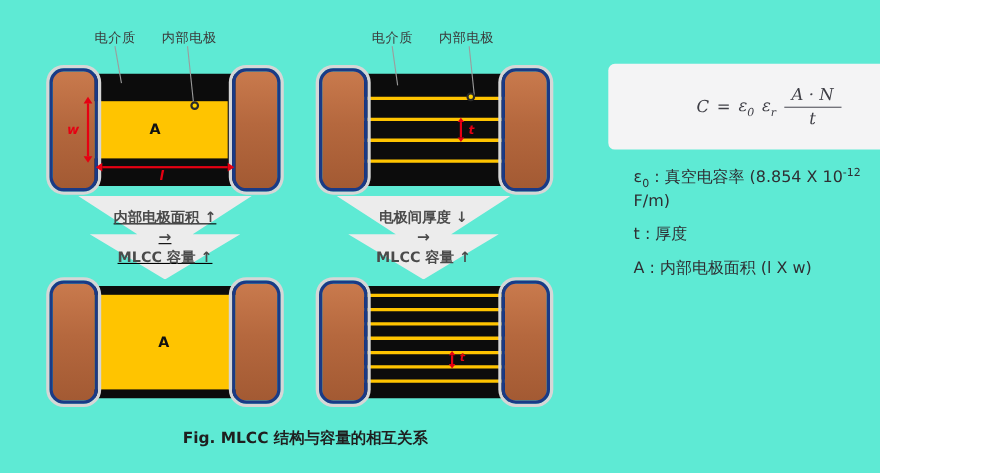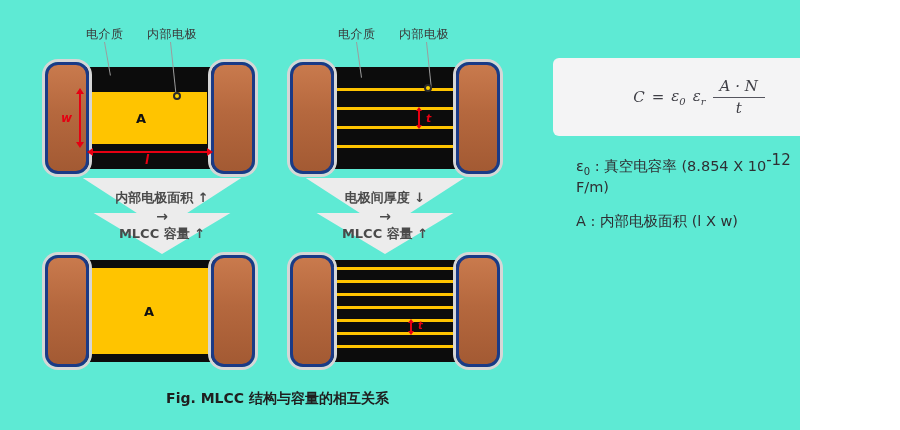--- a/index.html
+++ b/index.html
@@ -45,21 +45,21 @@
   
   .caption { position:absolute; left:45px; top:390px; width:465px; text-align:center;
              font-size:14px; font-weight:700; color:#1f1f1f; }
 
   
   .formula-box { position:absolute; left:553px; top:58px; width:292px; height:78px;
                  background:#f4f4f5; border-radius:6px; display:flex; align-items:center; justify-content:center; }
   .formula { font-family:"DejaVu Serif", serif; font-style:italic; color:#3f3f46; font-size:15px;
              display:flex; align-items:center; gap:7px; }
   .formula sub, .legend sub { font-size:10px; }
-  .legend sup { font-size:15px; }
+  .legend sup { font-size:10px; }
   .frac { display:inline-flex; flex-direction:column; align-items:center; line-height:1.25; }
   .frac .num { padding:0 7px 1px; border-bottom:1px solid #55555e; }
   .frac .den { padding-top:1px; }
 
   
   .legend { position:absolute; left:576px; top:151px; display:flex; flex-direction:column; gap:9px;
             font-size:14.5px; color:#2f2f33; }
   .legend .row { line-height:1.3; }
 </style>
 </head>
@@ -79,21 +79,21 @@
       <span>A</span>
     </div>
     <div class="term left"></div>
     <div class="term right"></div>
     <div class="dim-v" style="left:34px; top:32px; height:48px;"></div>
     <span class="dim-label" style="left:16px; top:50px;">w</span>
     <div class="dim-h" style="left:48px; top:89px; width:114px;"></div>
     <span class="dim-label" style="left:100px; top:92px;">l</span>
   </div>
 
-  <div class="transition" style="left:72px; top:178px;">
+  <div class="transition" style="left:60px; top:178px;text-decoration:underline;">
     <div class="shape"></div>
     <span class="t-line">内部电极面积 ↑</span>
     <span class="t-arrow">→</span>
     <span class="t-line">MLCC 容量 ↑</span>
   </div>
 
   <div class="cap" style="left:45px; top:255px;">
     <div class="body"></div>
     <div class="electrode" style="left:28px; top:13px; width:152px; height:86px;">
       <span>A</span>
@@ -155,17 +155,20 @@
         <span class="den">t</span>
       </span>
     </div>
   </div>
 
   <div class="legend">
     <div class="row">
       <span>ε</span><sub>0</sub><span> : 真空电容率 (8.854 X 10</span><sup>-12</sup><span> F/m)</span>
     </div>
     <div class="row">
+      <span>t</span><sub></sub><span> : 厚度</span><sup></sup><span></span>
+    </div>
+    <div class="row">
       <span>A</span><sub></sub><span> : 内部电极面积 (l X w)</span><sup></sup><span></span>
     </div>
   </div>
 
 </div>
 
 </body></html>

